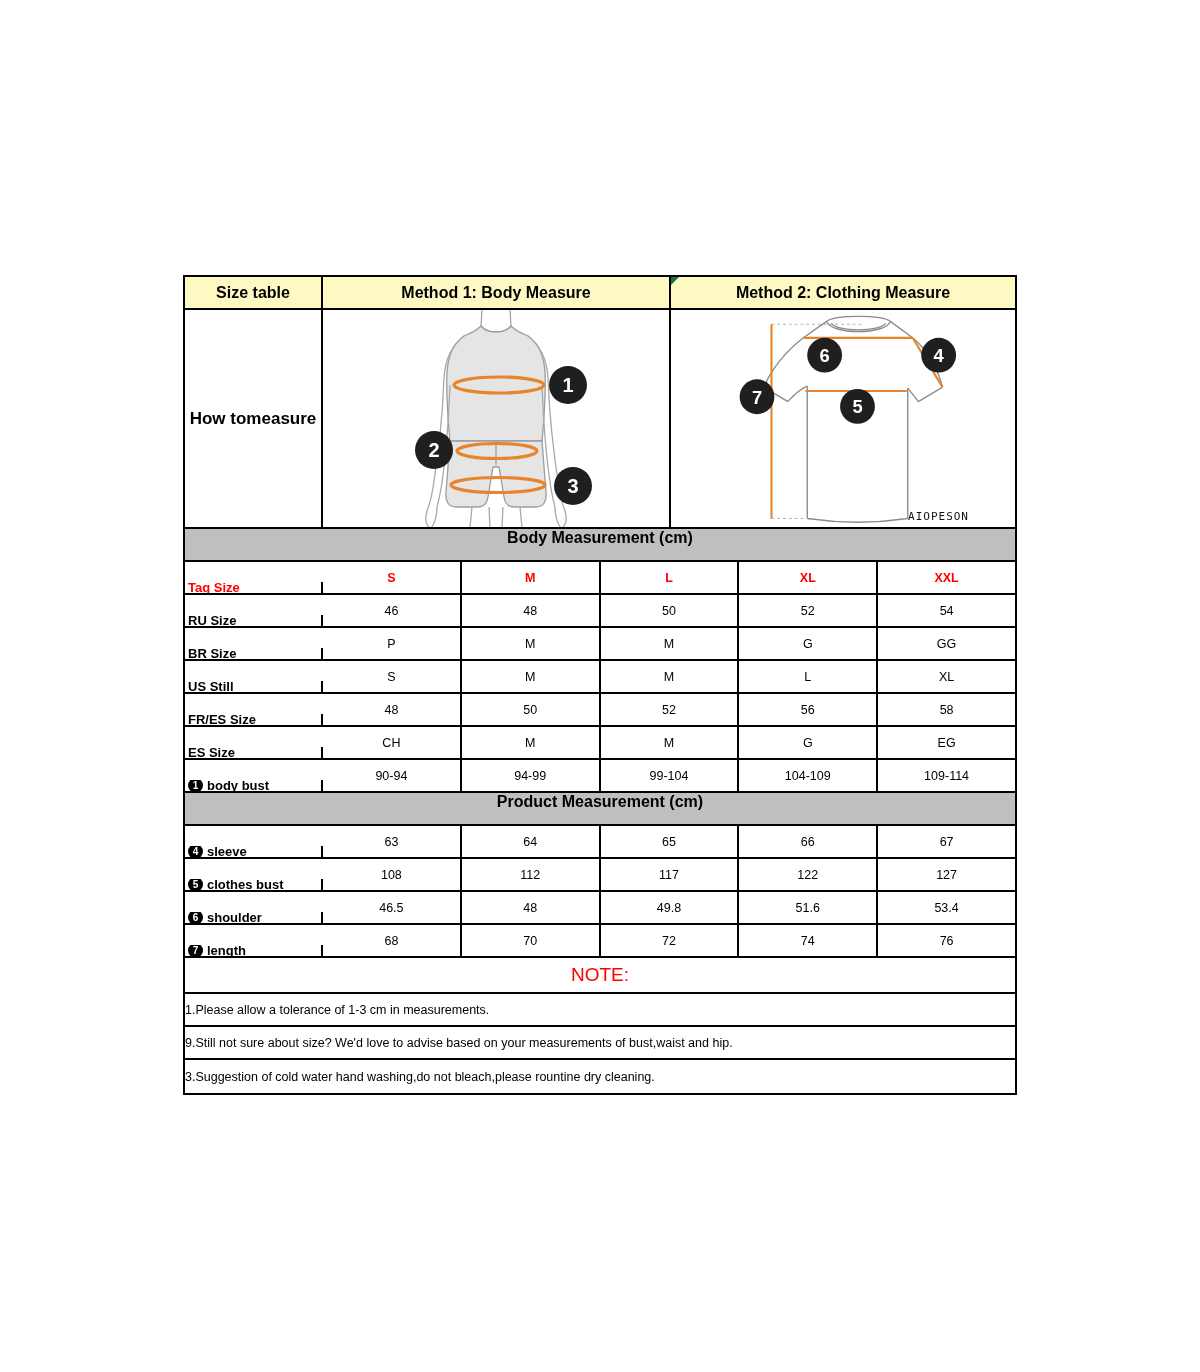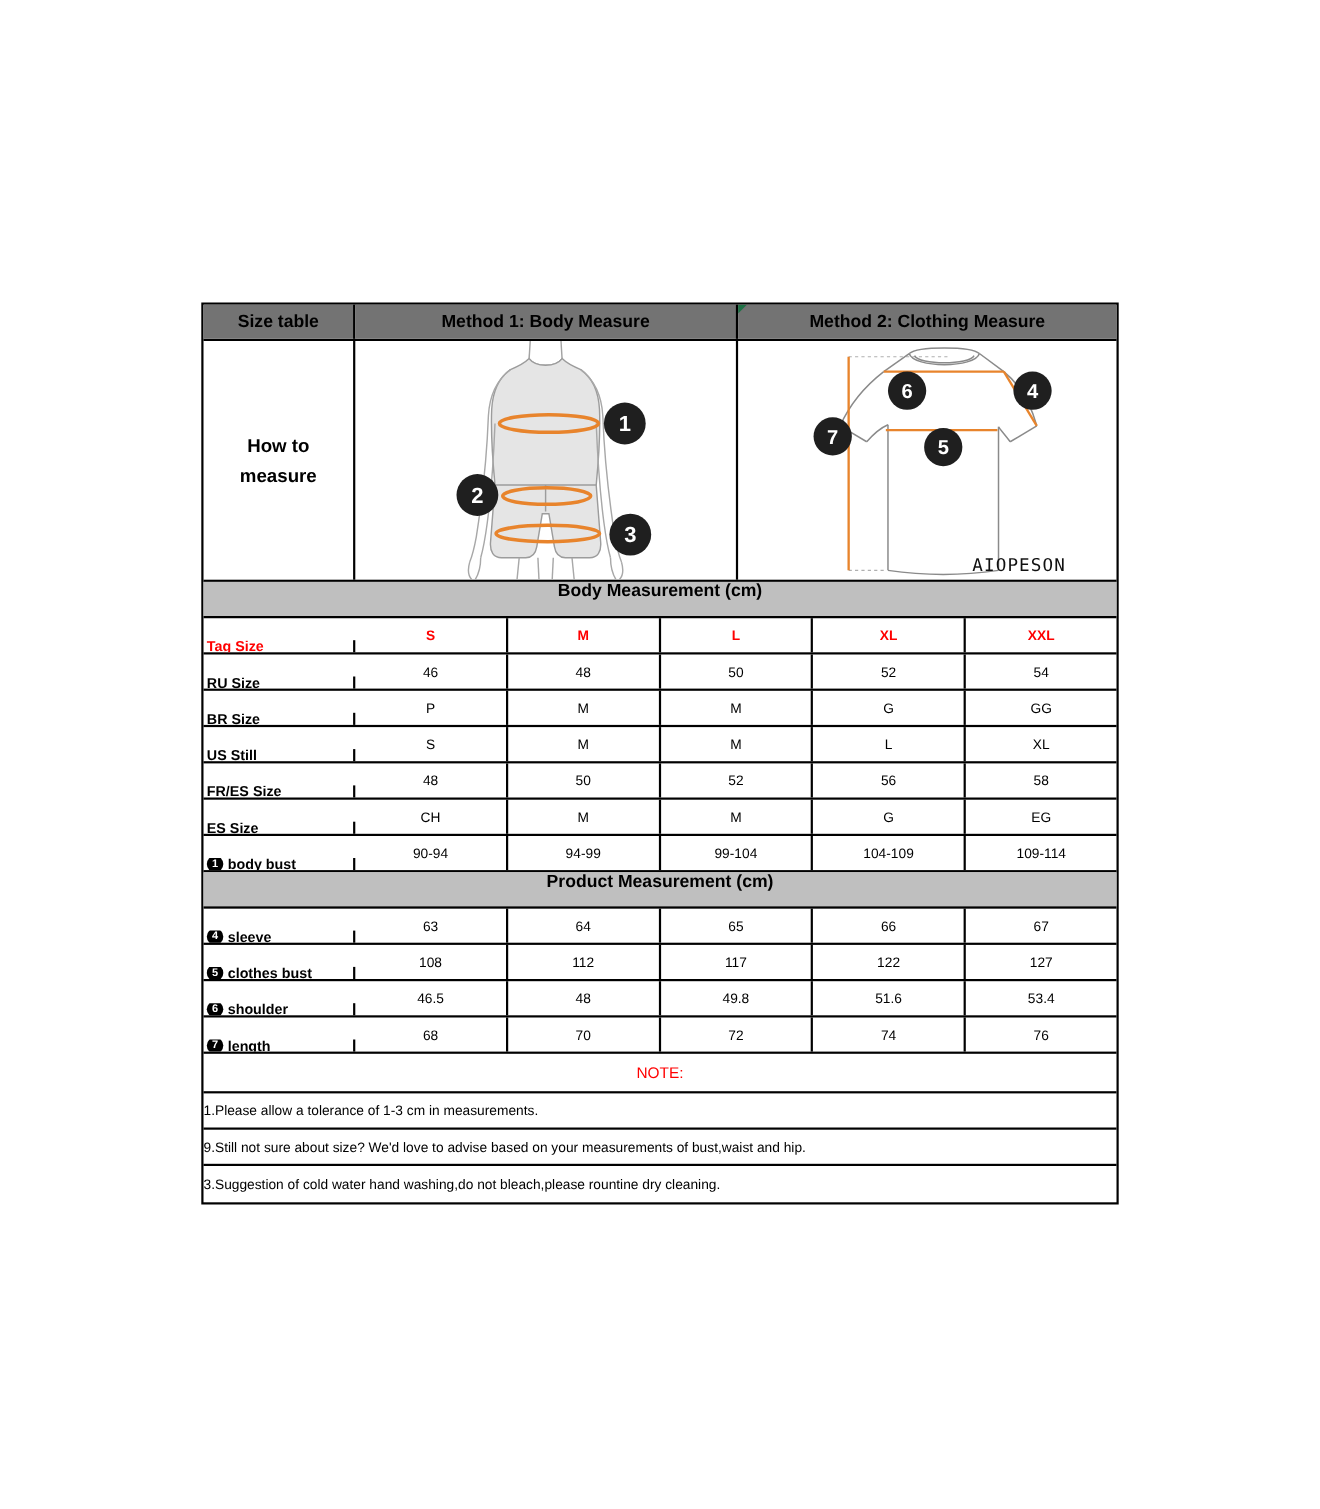--- a/index.html
+++ b/index.html
@@ -9,38 +9,38 @@
          box-sizing:border-box;background:#fff;}
   .row{display:flex;border-bottom:2px solid #000;box-sizing:border-box;}
   .row:last-child{border-bottom:none;}
   .h33{height:33px;} .h36{height:36px;} .hfig{height:219px;}
   .cell{border-right:2px solid #000;box-sizing:border-box;display:flex;
         align-items:center;justify-content:center;overflow:hidden;}
   .cell:last-child{border-right:none;}
   .c-label{width:138px;flex:none;}
   .c-m1{width:348px;flex:none;padding:0;position:relative;}
   .c-m2{flex:1;padding:0;position:relative;}
-  .head{background:#737373;font-weight:bold;font-size:16px;}
+  .head{background:#fef9c3;font-weight:bold;font-size:16px;}
   .band{background:#bfbfbf;font-weight:bold;font-size:16px;
         align-items:flex-start;justify-content:center;}
   .howto{font-weight:bold;font-size:17px;line-height:27px;text-align:center;
-         flex-direction:column;}
+         }
   .lbl{justify-content:flex-start;font-weight:bold;font-size:13px;padding-left:3px;margin-top:20px;}
   .val{flex:1;font-size:12.5px;}
   .red{color:#ff0000;}
   .dot{display:inline-flex;width:15px;height:15px;border-radius:50%;background:#000;
        color:#fff;font-size:10px;font-weight:bold;align-items:center;
        justify-content:center;margin-right:4px;flex:none;}
-  .notehead{justify-content:center;font-size:14px;color:#ff0000;}
+  .notehead{justify-content:center;font-size:19px;color:#ff0000;}
   .noterow{justify-content:flex-start;font-size:12.5px;padding-left:0;}
   .corner-flag{position:absolute;left:0;top:0;width:0;height:0;
        border-top:8px solid #1e7145;border-right:8px solid transparent;}
   .figsvg{display:block;width:100%;height:100%;}
   .brand{position:absolute;right:46px;bottom:4px;font-family:"DejaVu Sans Mono",monospace;
-         font-size:16px;letter-spacing:1px;color:#111;}
+         font-size:11px;letter-spacing:1px;color:#111;}
 </style>
 </head>
 <body>
 
 <div class="page">
   <div class="chart">
 
     <div class="row h33">
       <div class="cell c-label head">Size table</div>
       <div class="cell c-m1 head">Method 1: Body  Measure</div>

